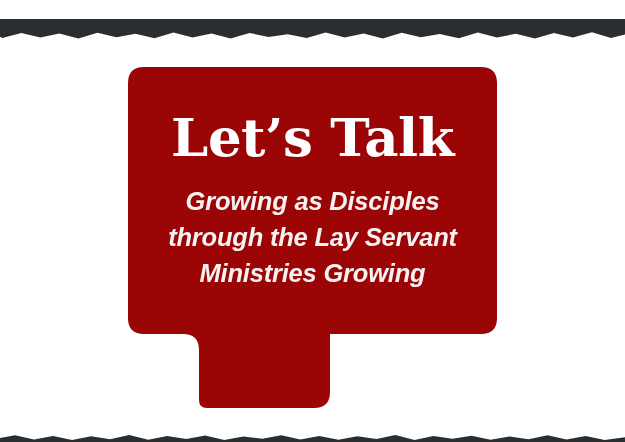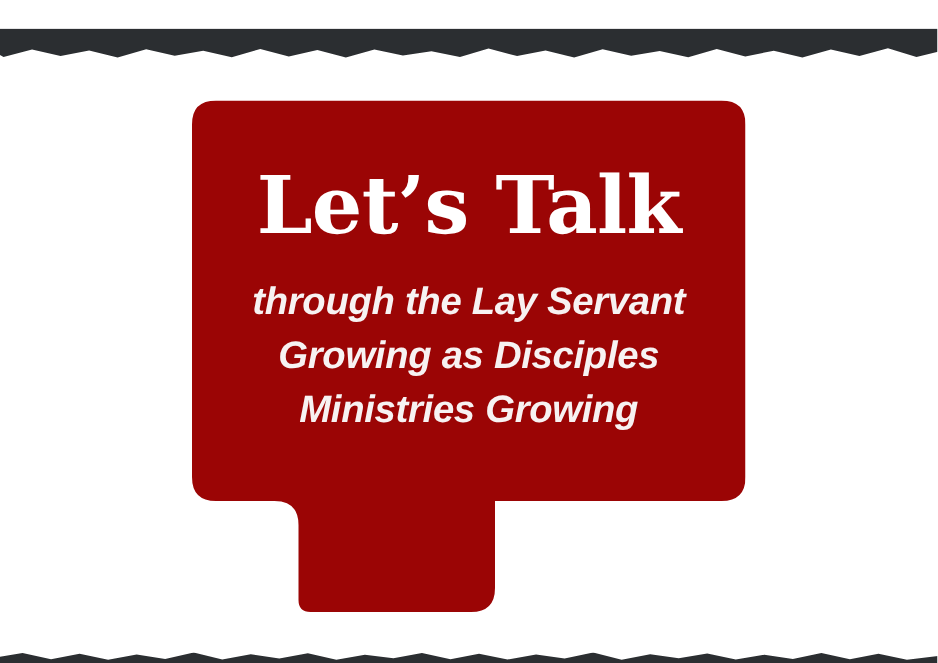--- a/index.html
+++ b/index.html
@@ -167,22 +167,22 @@
         Q 0 267 0 251
         L 0 16
         Q 0 0 16 0
         Z" fill="#9b0505"></path>
     </svg>
 
     <div id="bubble-text">
       <h1 id="bubble-title" style="color: rgb(255, 255, 255);">Let’s Talk</h1>
 
       <div id="bubble-subtitle">
+        <span class="sub-line">Growing as Disciples</span>
         <span class="sub-line">through the Lay Servant</span>
-        <span class="sub-line">Growing as Disciples</span>
         <span class="sub-line">Ministries Growing</span>
       </div>
     </div>
 
   </div>
 
   <div class="band band-bottom" style="background: rgb(43, 46, 49);"></div>
 
 </div>
 

